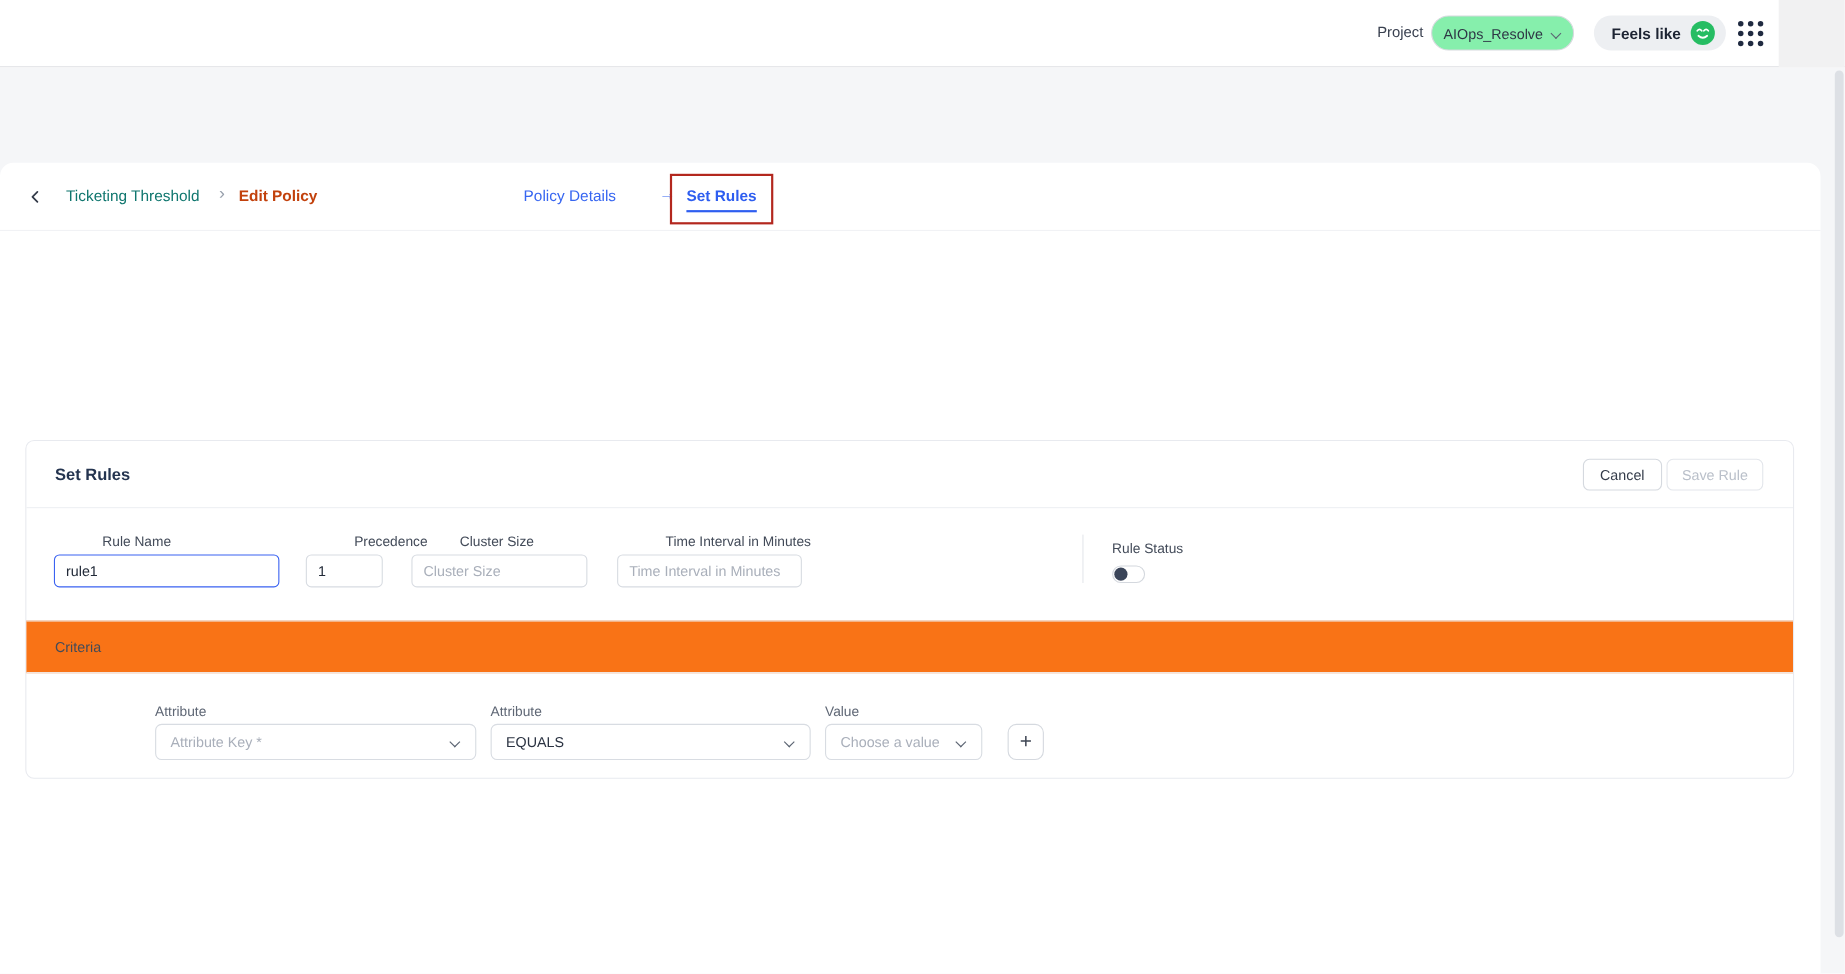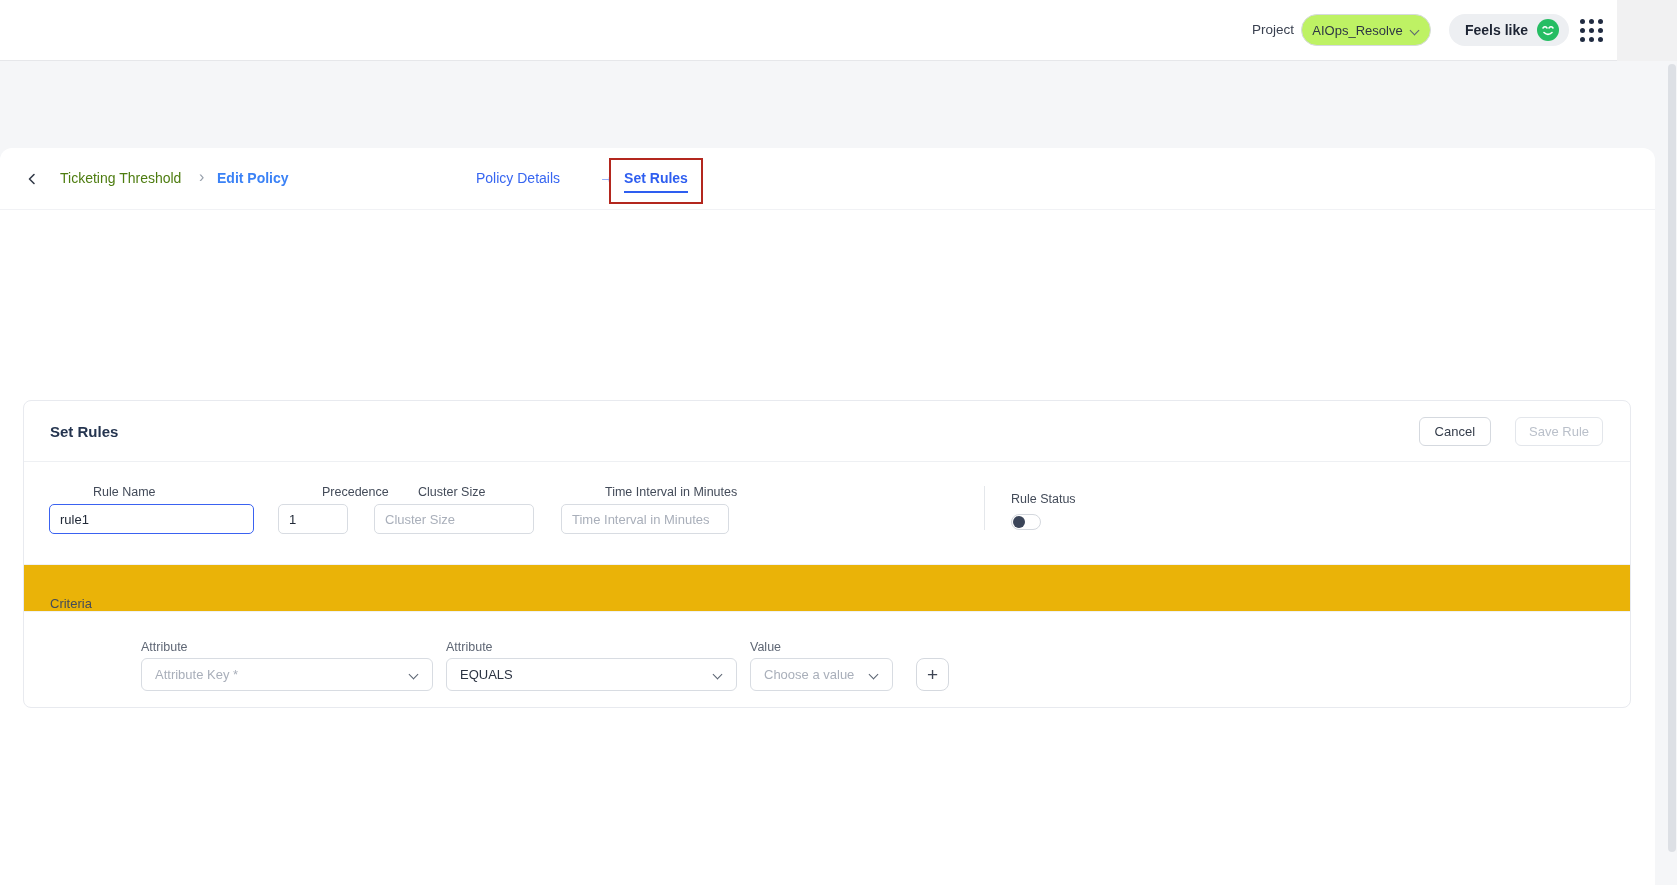--- a/index.html
+++ b/index.html
@@ -4,21 +4,21 @@
 <style>
   * { margin:0; padding:0; box-sizing:border-box; }
   html,body { width:1677px; height:885px; overflow:hidden; background:#ffffff;
     font-family:"Liberation Sans", sans-serif; -webkit-font-smoothing:antialiased; }
 
   
   .topbar { position:absolute; left:0; top:0; width:1677px; height:61px; background:#fff;
     border-bottom:1px solid #e6e7ea; z-index:5; }
   .topbar-project-label { position:absolute; left:1252px; top:22px; font-size:13.5px; color:#3a4150;text-align:right; }
   .project-pill { position:absolute; left:1301px; top:14px; width:130px; height:32px;
-    border:1px solid #d6dade; border-radius:16px; background:#bef264; display:flex;
+    border:1px solid #d6dade; border-radius:16px; background:#86efac; display:flex;
     align-items:center; justify-content:center; gap:8px; cursor:pointer; }
   .project-pill .txt { font-size:13px; color:#2e3645; }
   .chev { width:9px; height:9px; display:inline-block; position:relative; }
   .chev::before { content:""; position:absolute; left:0; top:1px; width:6px; height:6px;
     border-right:1.6px solid #5b6472; border-bottom:1.6px solid #5b6472; transform:rotate(45deg); }
   .feels-chip { position:absolute; left:1449px; top:14px; height:32px; padding:0 10px 0 16px;
     border-radius:16px; background:#edeff2; display:flex; align-items:center; gap:9px; cursor:pointer; }
   .feels-chip .txt { font-size:14px; font-weight:bold; color:#1d2433; }
   .emoji { width:22px; height:22px; border-radius:50%; background:#26bd63; position:relative; }
   .emoji svg { position:absolute; left:0; top:0; }
@@ -31,57 +31,57 @@
   
   .page-bg { position:absolute; left:0; top:61px; width:1677px; height:824px; background:#f5f6f8; }
   .white-band { position:absolute; left:0; top:148px; width:1655px; height:737px;
     background:#ffffff; border-radius:12px 12px 0 0; }
   .scroll-thumb { position:absolute; left:1668px; top:64px; width:8px; height:788px;
     border-radius:4px; background:#dde0e5; }
 
   
   .crumb-row { position:absolute; left:0; top:0; width:100%; height:62px; border-bottom:1px solid #f1f2f5; }
   .back-icon { position:absolute; left:25px; top:24px; width:14px; height:14px; cursor:pointer; }
-  .crumb-parent { position:absolute; left:60px; top:22px; font-size:14px; color:#4d7c0f; cursor:pointer; }
+  .crumb-parent { position:absolute; left:60px; top:22px; font-size:14px; color:#0f766e; cursor:pointer; }
   .crumb-sep { position:absolute; left:199px; top:20px; font-size:16px; color:#98a0ac; }
-  .crumb-current { position:absolute; left:217px; top:22px; font-size:14px; font-weight:bold; color:#3b82f6;text-align:right; }
+  .crumb-current { position:absolute; left:217px; top:22px; font-size:14px; font-weight:bold; color:#c2410c;text-align:right; }
   .tab-policy { position:absolute; left:476px; top:22px; font-size:14px; color:#3766f1; cursor:pointer; }
   .tab-arrow { position:absolute; left:599px; top:20px; font-size:15px; color:#3766f1; }
   .red-annotation { position:absolute; left:609px; top:10px; width:94px; height:46px;
     border:2px solid #b3271e; display:flex; align-items:center; justify-content:center; }
   .tab-setrules { font-size:14px; font-weight:bold; color:#2e5ef0; padding-bottom:5px;
     border-bottom:2px solid #2e5ef0; cursor:pointer; }
 
   
   .card { position:absolute; left:23px; top:252px; width:1608px; height:308px;
     background:#fff; border:1px solid #e8eaef; border-radius:8px; }
   .card-header { position:relative; height:61px; border-bottom:1px solid #eef0f3;
     display:flex; align-items:center; justify-content:space-between; padding:0 27px 0 26px; }
   .card-title { font-size:15px; font-weight:bold; color:#24344f; }
-  .btn-row { display:flex; gap:24px; }
+  .btn-row { display:flex; gap:4px; }
   .btn { height:29px; border-radius:6px; background:#fff; font-size:13px;
     display:flex; align-items:center; cursor:pointer; font-family:inherit; }
   .btn-cancel { border:1px solid #d5d9df; color:#343c4a; padding:0 15px; }
   .btn-save { border:1px solid #e3e6eb; color:#bac0ca; padding:0 13px; cursor:default; }
 
   .form-row { position:relative; height:102px; }
   .flabel { position:absolute; top:23px; font-size:12.5px; color:#434b59; white-space:nowrap;margin-left:44px; }
   .finput { position:absolute; top:42px; height:30px; border:1px solid #d8dce2; border-radius:5px;
     padding:0 10px; font-size:13px; color:#222a38; font-family:inherit; outline:none; background:#fff; }
   .finput::placeholder { color:#a9afba; opacity:1; }
   .finput.focused { border:1.5px solid #3a62f1; }
   .vdivider { position:absolute; left:960px; top:24px; width:1px; height:44px; background:#e4e7eb; }
   .status-label { position:absolute; left:987px; top:30px; font-size:12.5px; color:#434b59; }
   .toggle { position:absolute; left:987px; top:52px; width:30px; height:16px; border-radius:9px;
     background:#fff; border:1px solid #d4d8de; cursor:pointer; }
   .toggle .knob { position:absolute; left:1px; top:1px; width:12px; height:12px;
     border-radius:50%; background:#3b4559; }
 
-  .criteria-band { height:48px; background:#eab308; border-top:1px solid #eff1f4;
-    border-bottom:1px solid #eff1f4; display:flex; align-items:flex-end; padding-left:26px; }
+  .criteria-band { height:48px; background:#f97316; border-top:1px solid #eff1f4;
+    border-bottom:1px solid #eff1f4; display:flex; align-items:center; padding-left:26px; }
   .criteria-band span { font-size:13px; color:#434b59; }
 
   .criteria-row { position:relative; height:95px; }
   .clabel { position:absolute; top:28px; font-size:12.5px; color:#5f6775; white-space:nowrap; }
   .select { position:absolute; top:46px; height:33px; border:1px solid #d8dce2; border-radius:6px;
     background:#fff; display:flex; align-items:center; justify-content:space-between;
     padding:0 13px; cursor:pointer; }
   .select .val { font-size:13px; color:#2b3342; }
   .select .ph { font-size:13px; color:#a9afba; }
   .plus-btn { position:absolute; left:892px; top:46px; width:33px; height:33px;

